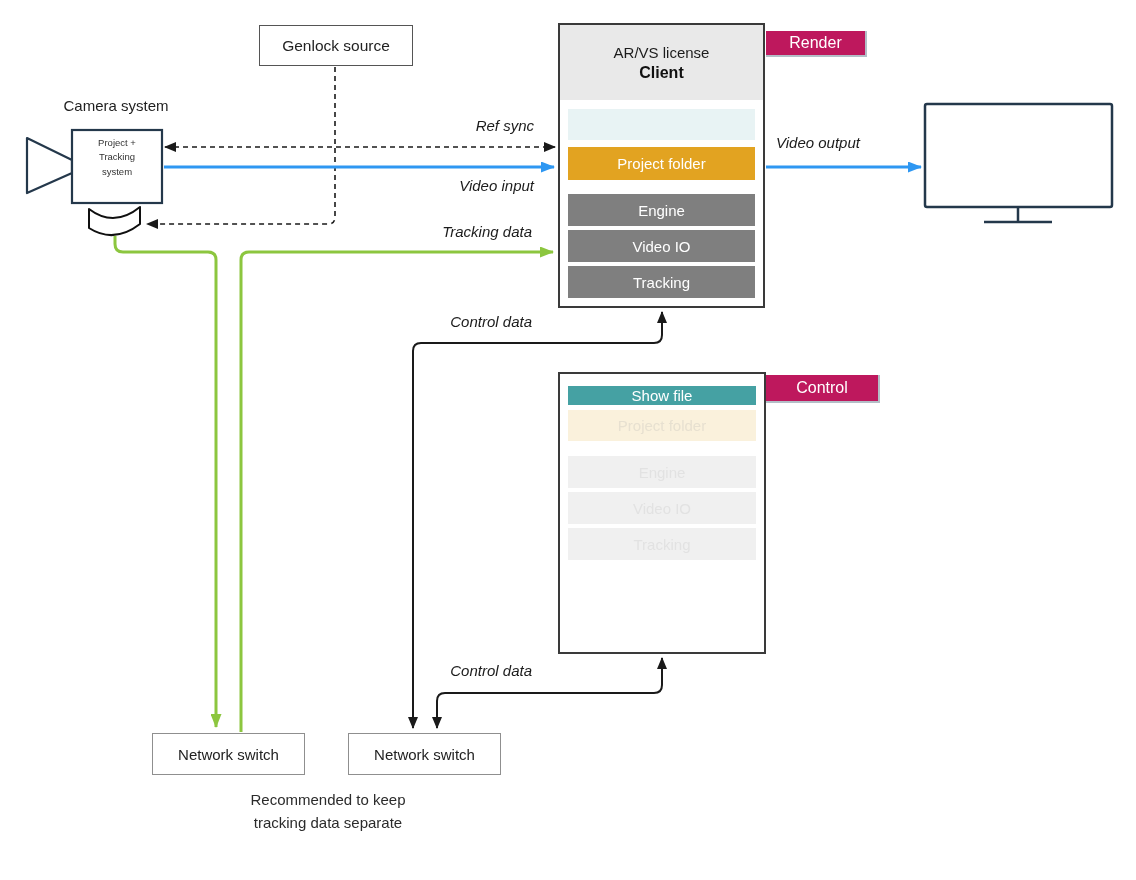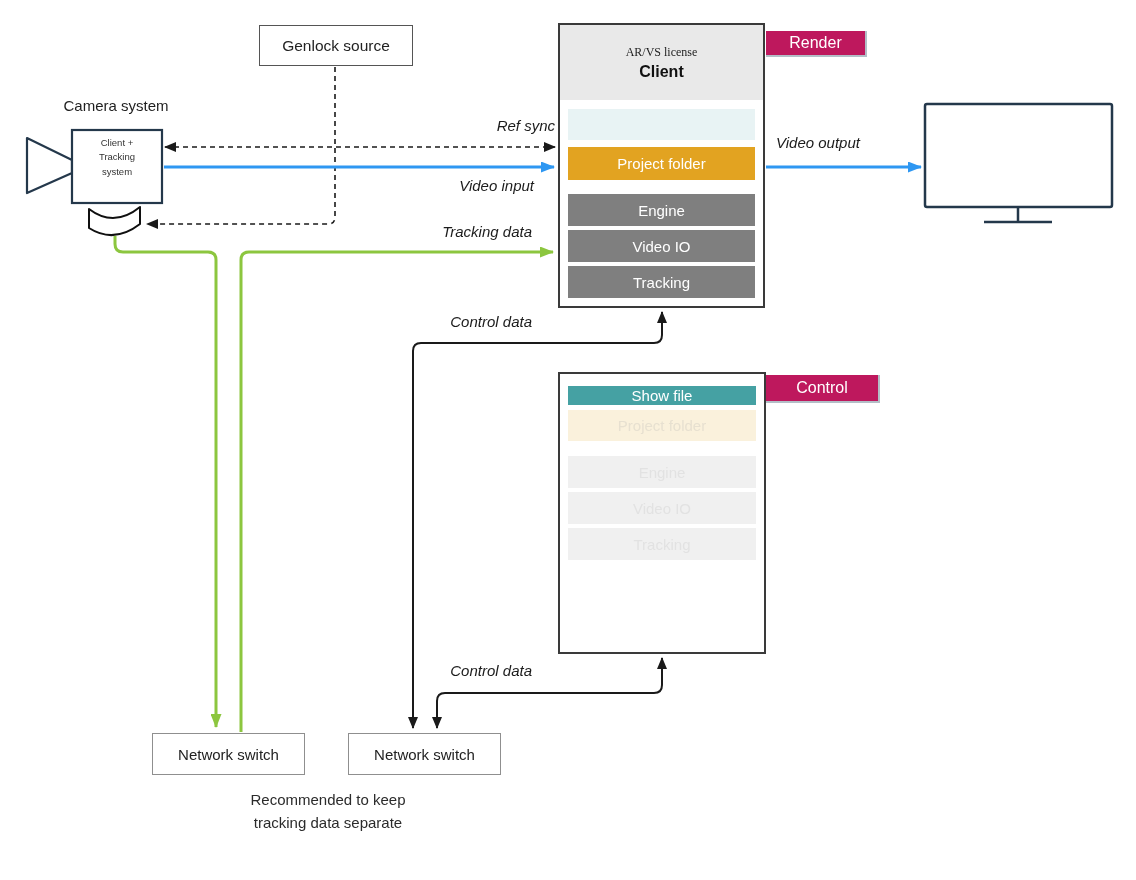--- a/index.html
+++ b/index.html
@@ -23,21 +23,21 @@
   .switch-box{border:1px solid #8f8f8f;font-size:15px;}
 
   
   .stack-box{
     background:#fff;border:2px solid #3a3a3a;box-sizing:border-box;
   }
   .stack-header{
     background:#e9e9e9;display:flex;flex-direction:column;align-items:center;justify-content:center;
     gap:3px;
   }
-  .stack-header .license-line{font-size:12px;color:#1c1c1c;font-family:Liberation Serif, serif;}
+  .stack-header .license-line{font-size:15px;color:#1c1c1c;}
   .stack-header .role-line{font-size:16px;font-weight:bold;color:#111;}
   .rows{padding:0 8px;border-radius:24px;}
   .row{
     height:32px;display:flex;align-items:center;justify-content:center;
     font-size:15px;color:#fff;box-sizing:border-box;
   }
   .row.slot-empty{background:#e8f3f4;height:31px;margin-top:9px;}
   .row.orange{background:#e2a321;margin-top:7px;height:33px;}
   .row.gray{background:#7f7f7f;margin-top:4px;}
   .row.gray.first-gray{margin-top:14px;}
@@ -101,28 +101,28 @@
 
     <path d="M 89,209 Q 114,228 140,207 L 140,224 Q 114,244 89,228 Z" fill="#ffffff" stroke="#101010" stroke-width="2" stroke-linejoin="round"></path>
 
     <rect x="925" y="104" width="187" height="103" rx="2" fill="#ffffff" stroke="#24384b" stroke-width="2.5"></rect>
     <path d="M 1018,207 L 1018,222 M 984,222 L 1052,222" fill="none" stroke="#24384b" stroke-width="2.5"></path>
   </svg>
 
   <div class="abs plain-label" style="left:36px;top:97px;width:160px;">Camera system</div>
 
   <div class="abs" style="left:77px;top:136px;width:80px;display:flex;justify-content:center;">
-    <div class="camera-body-label" style="width:62px;">Client + Tracking system</div>
+    <div class="camera-body-label" style="width:62px;">Project + Tracking system</div>
   </div>
 
   <div class="abs outline-box" style="left:259px;top:25px;width:154px;height:41px;">
     <span>Genlock source</span>
   </div>
 
-  <div class="abs edge-label ral" style="left:421px;top:117px;width:134px;">Ref sync</div>
+  <div class="abs edge-label ral" style="left:400px;top:117px;width:134px;">Ref sync</div>
   <div class="abs edge-label ral" style="left:400px;top:177px;width:134px;">Video input</div>
   <div class="abs edge-label ral" style="left:398px;top:223px;width:134px;">Tracking data</div>
   <div class="abs edge-label" style="left:776px;top:134px;width:140px;">Video output</div>
   <div class="abs edge-label ral" style="left:398px;top:313px;width:134px;">Control data</div>
   <div class="abs edge-label ral" style="left:398px;top:662px;width:134px;">Control data</div>
 
   <div class="abs stack-box" style="left:558px;top:23px;width:207px;height:285px;">
     <div class="stack-header" style="height:75px;">
       <div class="license-line">AR/VS license</div>
       <div class="role-line">Client</div>

